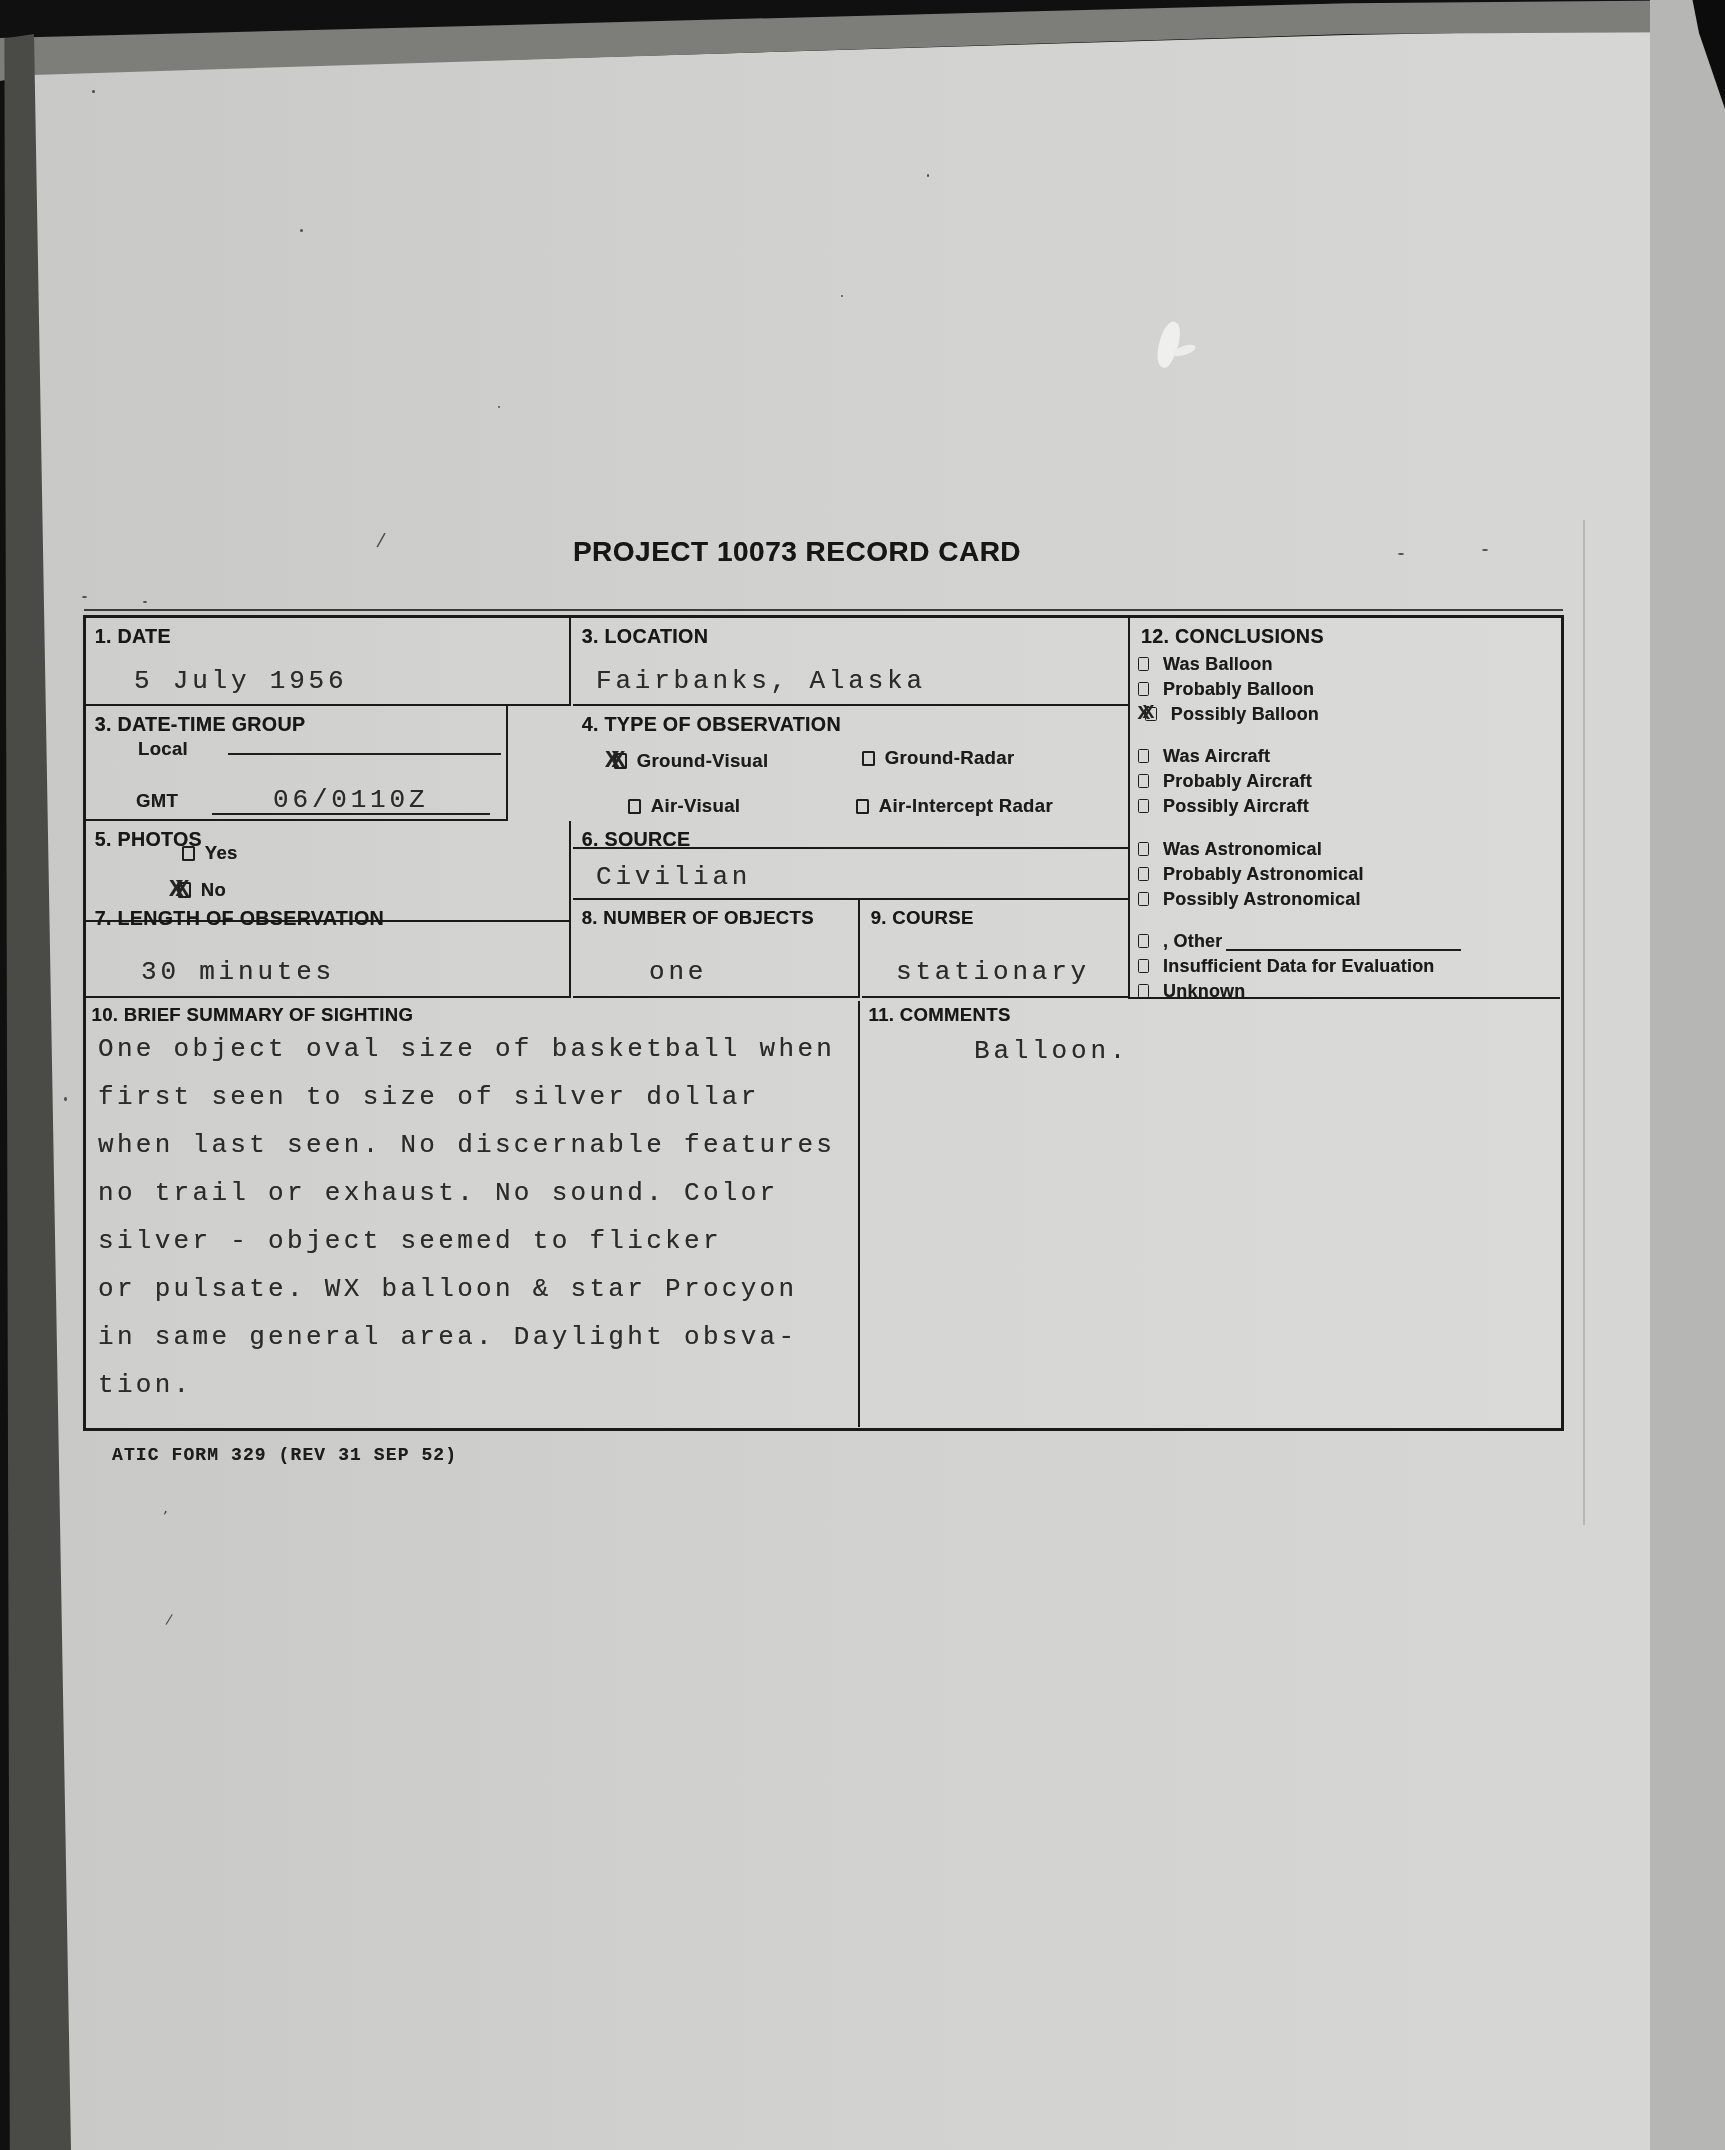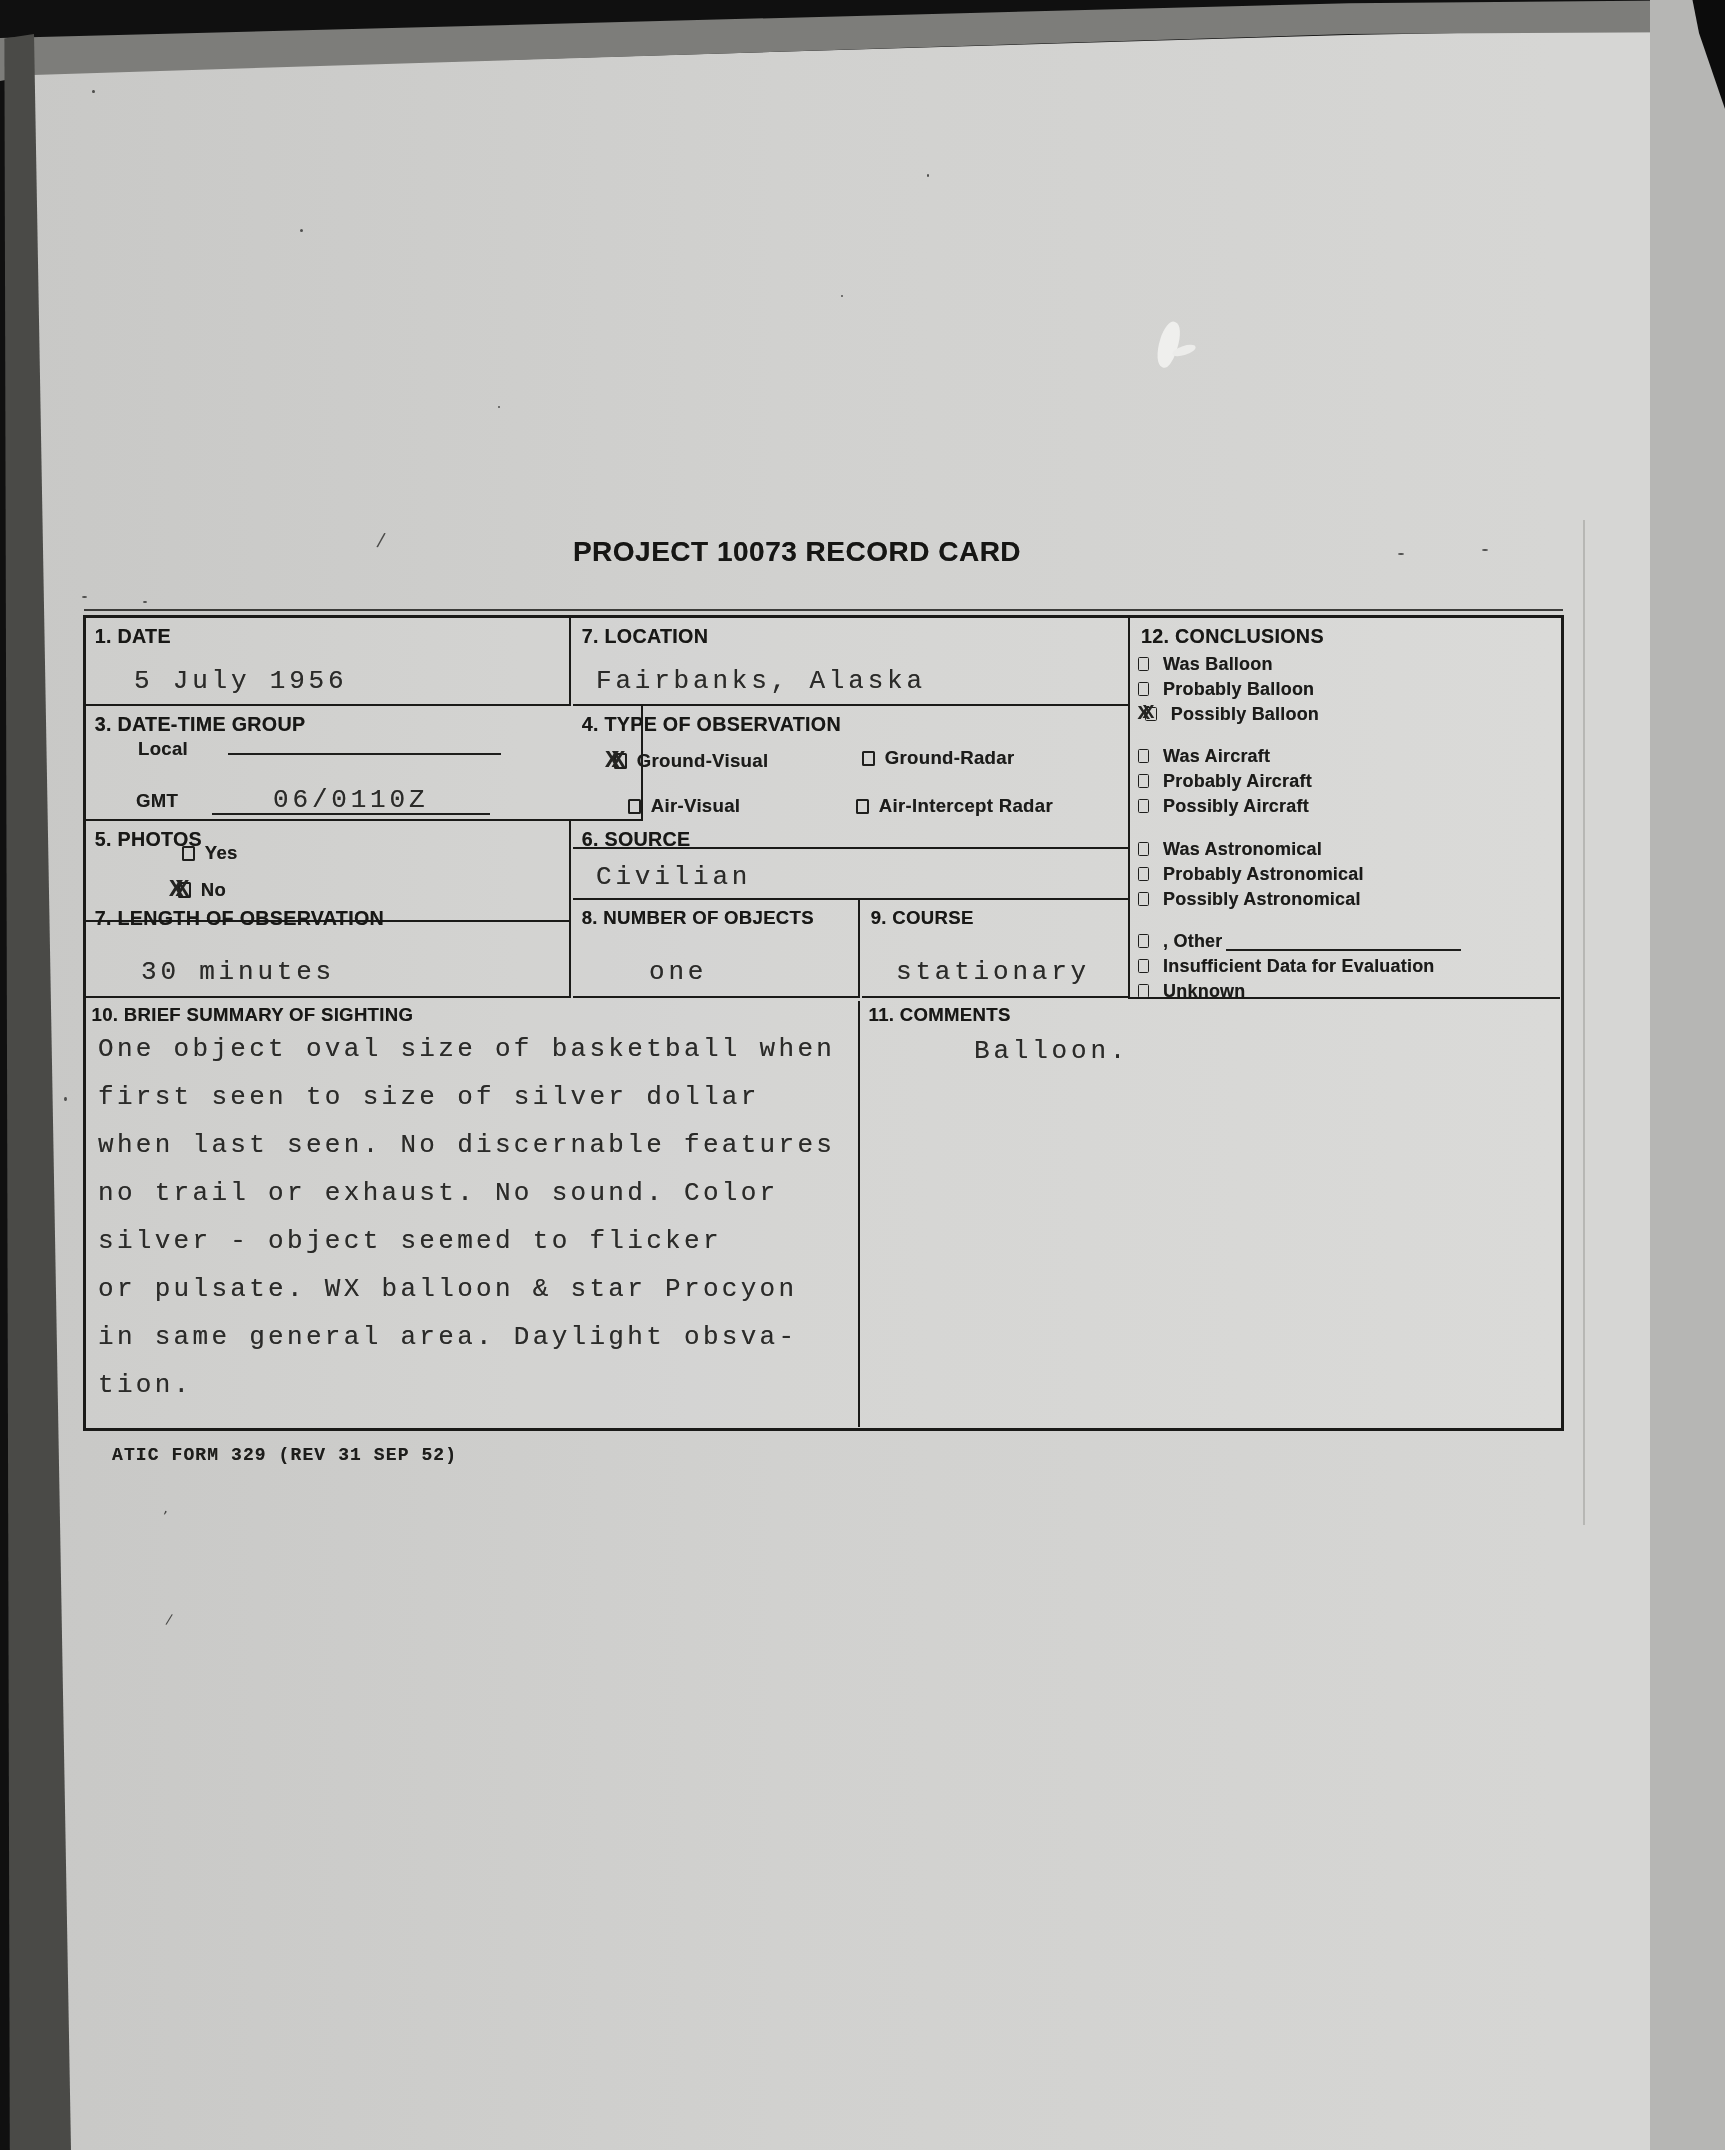--- a/index.html
+++ b/index.html
@@ -42,21 +42,21 @@
     border:3.3px solid var(--ink);background:rgba(255,255,255,.10);}
   .card::before{content:"";position:absolute;left:-2.2px;right:-2.2px;top:-8.7px;
     border-top:2.2px solid rgba(22,22,20,.8);}
   .cell{position:absolute;}
   .bb{border-bottom:2.7px solid var(--ink);}
   .br{border-right:2.2px solid var(--ink);}
   .bl{border-left:2.2px solid var(--ink);}
 
   #cell-date{left:0;top:0;width:485px;height:88px;}
   #cell-location{left:487px;top:0;width:555px;height:88px;}
-  #cell-dtg{left:0;top:88px;width:557px;height:115px;}
+  #cell-dtg{left:0;top:88px;width:422px;height:115px;}
   #cell-type{left:487px;top:88px;width:555px;height:143px;}
   #cell-photos{left:0;top:203px;width:485px;height:101px;}
   #cell-source{left:487px;top:203px;width:555px;height:79px;}
   #cell-length{left:0;top:282px;width:485px;height:98px;}
   #cell-number{left:487px;top:282px;width:287px;height:98px;}
   #cell-course{left:776px;top:282px;width:266px;height:98px;}
   #cell-concl{left:1042px;top:0;width:432px;height:381px;}
   #cell-summary{left:0;top:383px;width:774px;height:426px;}
   #cell-comments{left:776px;top:383px;width:698px;height:426px;}
 
@@ -131,21 +131,21 @@
 <div class="doc-title">PROJECT 10073 RECORD CARD</div>
 
 <div class="card">
 
   <div class="cell bb br" id="cell-date">
     <div class="lbl">1. DATE</div>
     <div class="val tw" style="left:48px;top:50px;">5 July 1956</div>
   </div>
 
   <div class="cell bb" id="cell-location">
-    <div class="lbl">7. LOCATION</div>
+    <div class="lbl">3. LOCATION</div>
     <div class="val tw" style="left:23px;top:50px;">Fairbanks, Alaska</div>
   </div>
 
   <div class="cell bb br" id="cell-dtg">
     <div class="lbl">3. DATE-TIME GROUP</div>
     <div class="inline-field" style="left:52px;top:34px;">
       <span class="if-label">Local</span>
       <span class="if-line" style="width:273px;margin-left:12px;"><span class="tw"></span></span>
     </div>
     <div class="inline-field" style="left:50px;top:81px;">

